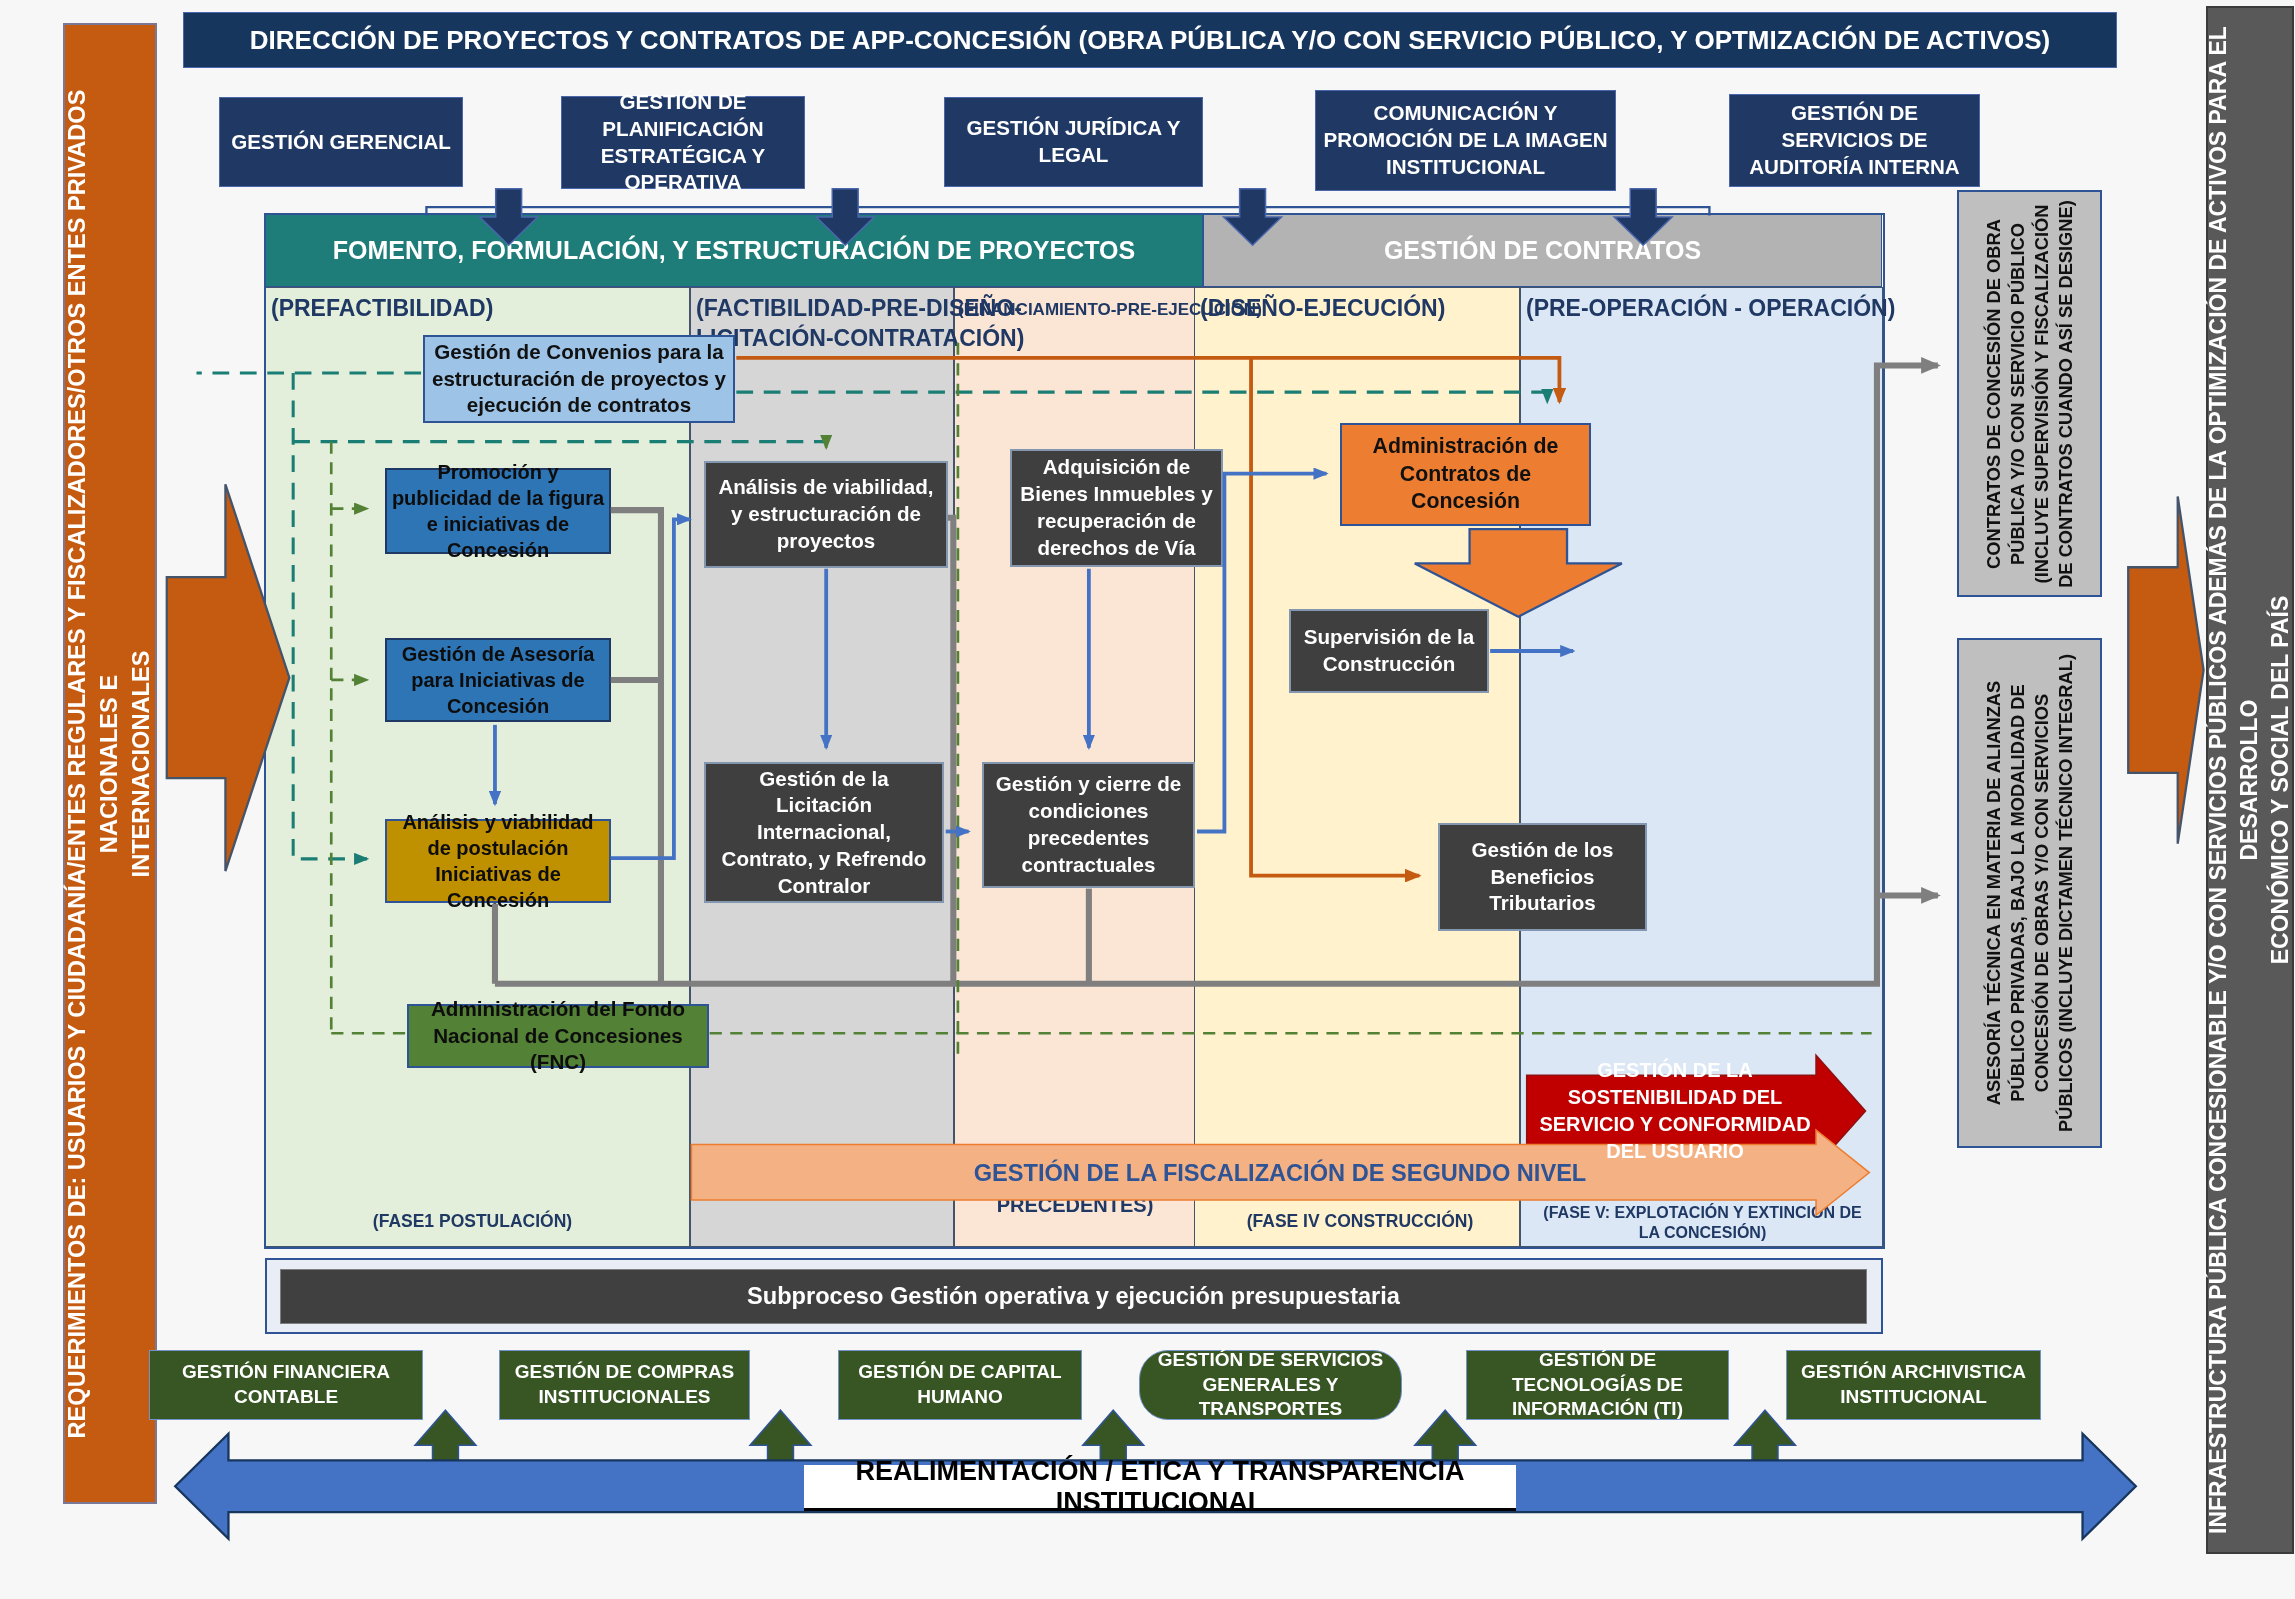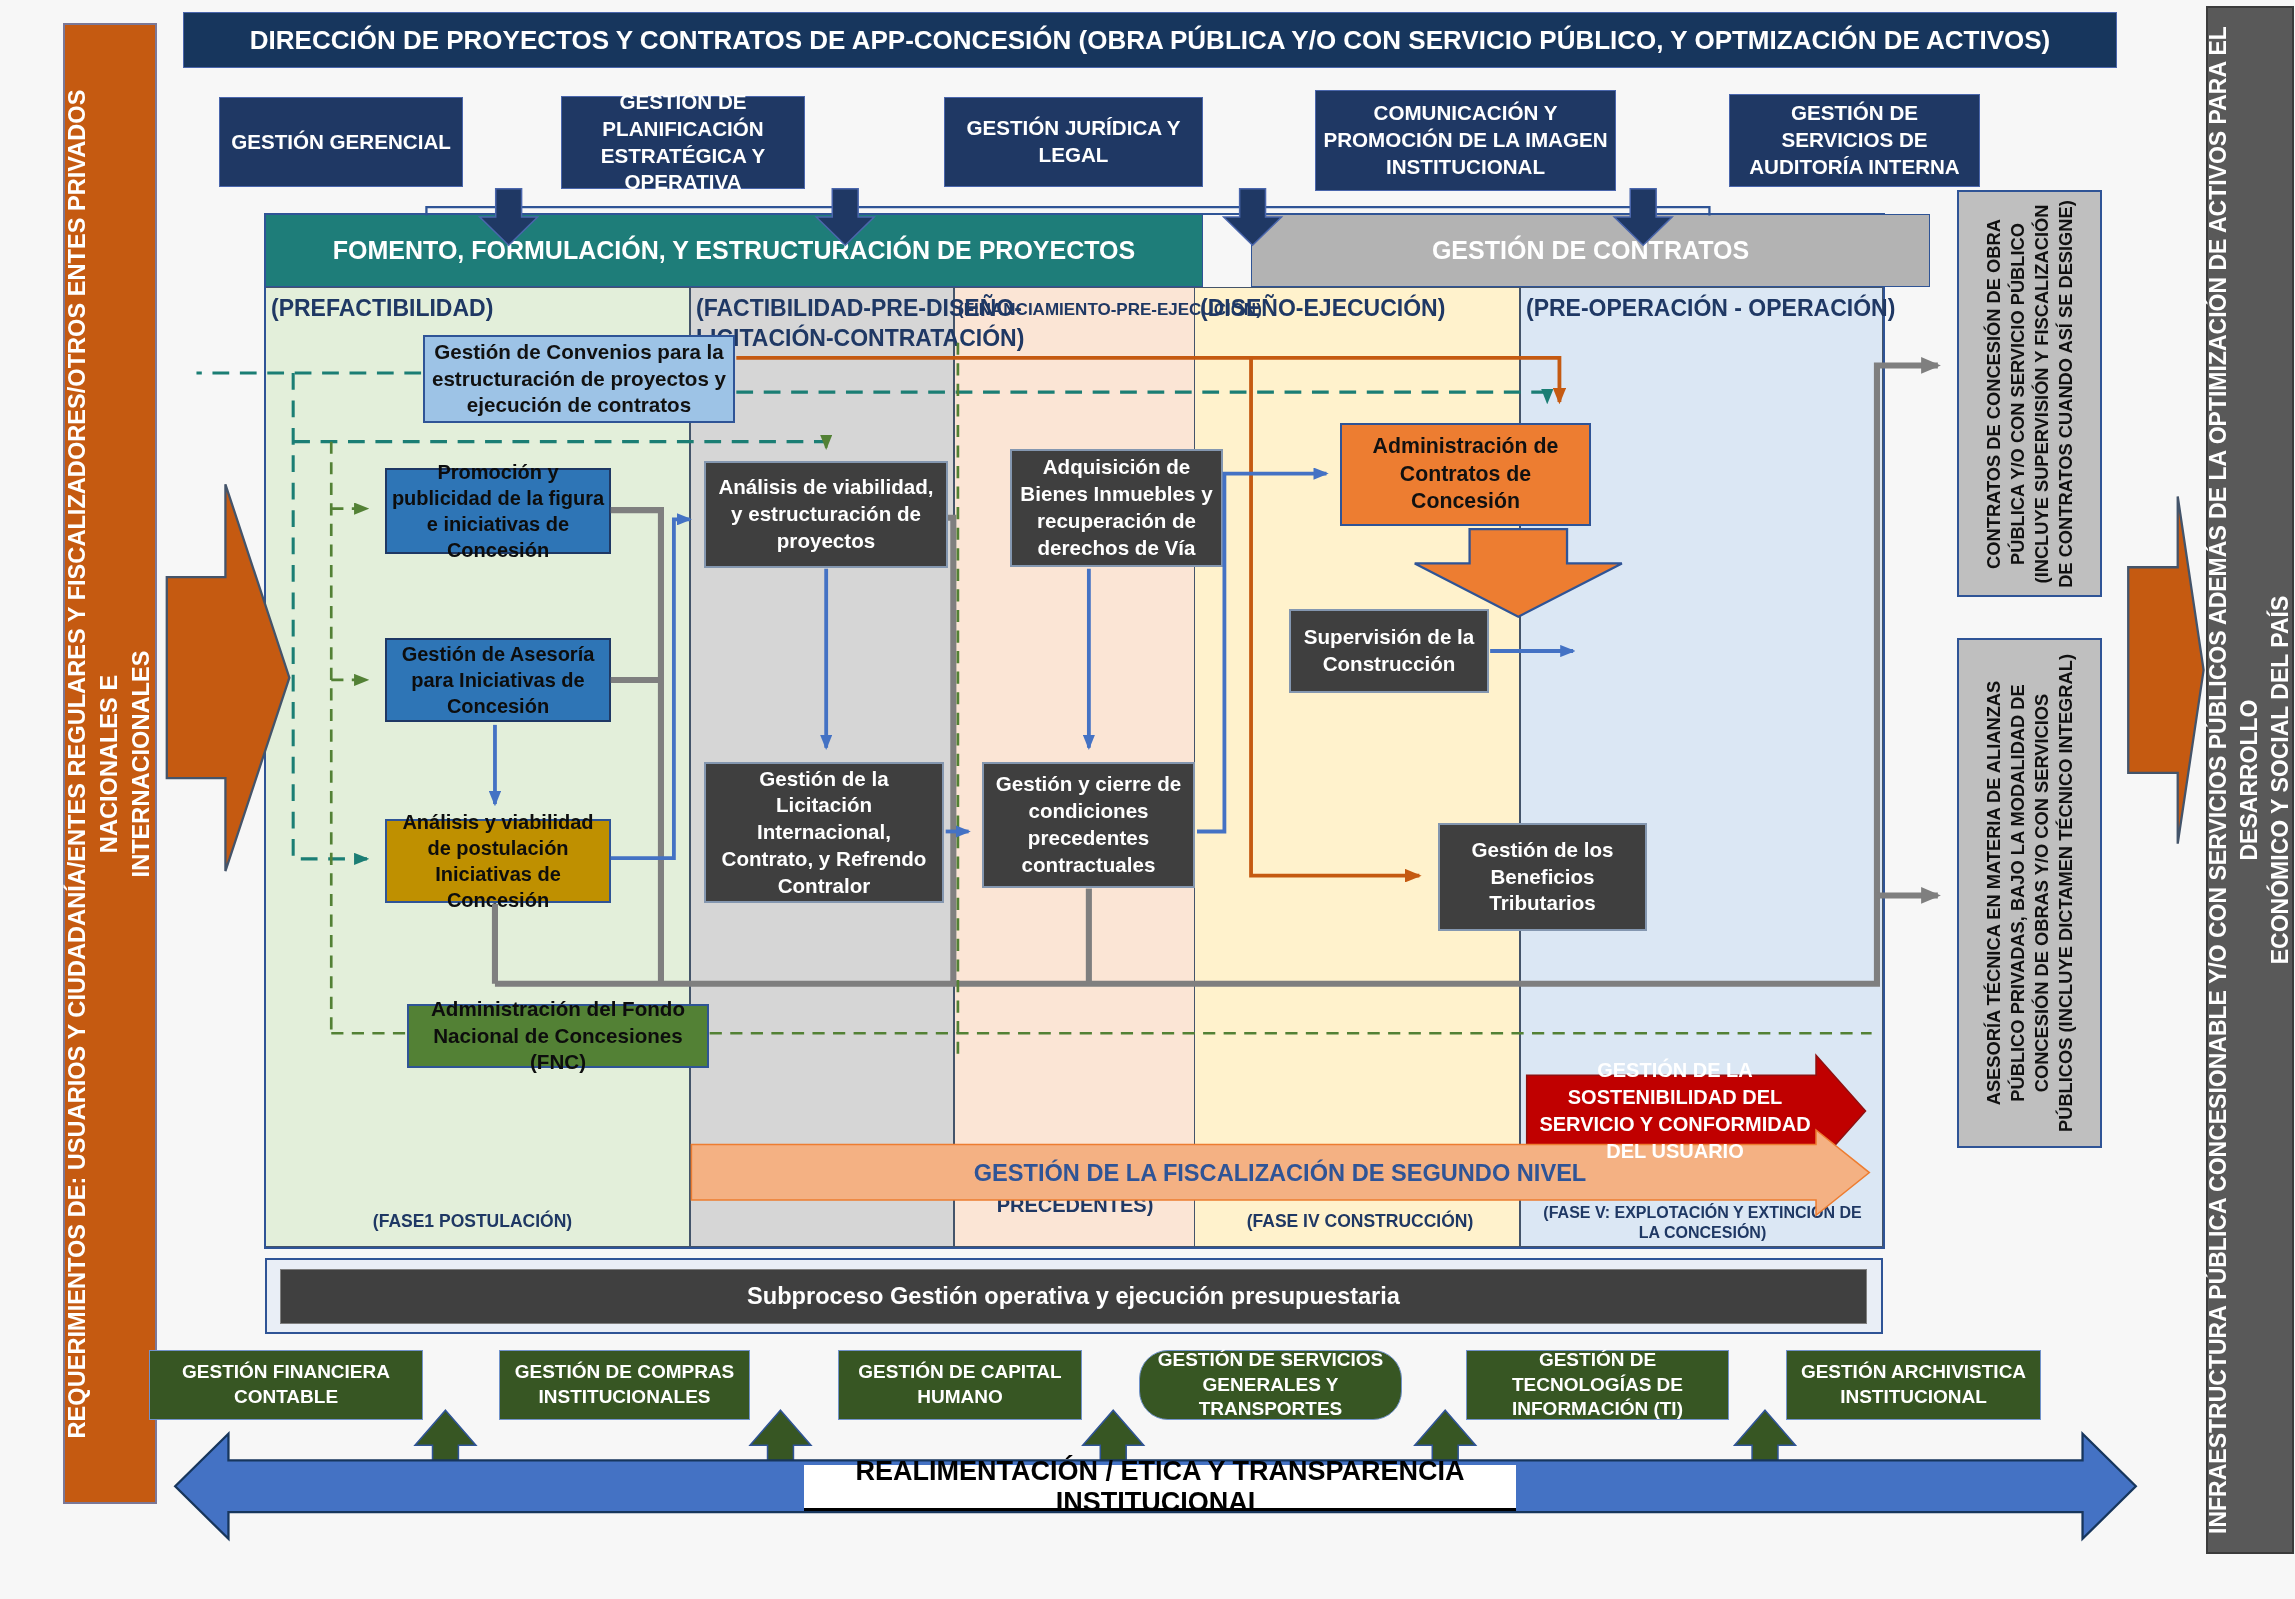--- a/index.html
+++ b/index.html
@@ -64,21 +64,21 @@
 
   <div class="abs banner ctr" style="left:183px;top:12.2px;width:1934px;height:56px;">DIRECCIÓN DE PROYECTOS Y CONTRATOS DE APP-CONCESIÓN (OBRA PÚBLICA Y/O CON SERVICIO PÚBLICO, Y OPTMIZACIÓN DE ACTIVOS)</div>
   <div class="abs topfn ctr" style="left:219px;top:97px;width:244px;height:90px;">GESTIÓN GERENCIAL</div>
   <div class="abs topfn ctr" style="left:561px;top:96px;width:244px;height:93px;">GESTIÓN DE PLANIFICACIÓN ESTRATÉGICA Y OPERATIVA</div>
   <div class="abs topfn ctr" style="left:944px;top:97px;width:259px;height:90px;">GESTIÓN JURÍDICA Y LEGAL</div>
   <div class="abs topfn ctr" style="left:1315px;top:90px;width:301px;height:101px;">COMUNICACIÓN Y PROMOCIÓN DE LA IMAGEN INSTITUCIONAL</div>
   <div class="abs topfn ctr" style="left:1729px;top:94px;width:251px;height:93px;">GESTIÓN DE SERVICIOS DE AUDITORÍA INTERNA</div>
 
   <div class="abs" style="left:264px;top:213px;width:1621px;height:1036px;border:2.3px solid #2f5496;"></div>
   <div class="abs hteal ctr" style="left:265px;top:214px;width:938px;height:73px;">FOMENTO, FORMULACIÓN, Y ESTRUCTURACIÓN DE PROYECTOS</div>
-  <div class="abs hgray ctr" style="left:1203px;top:214px;width:679px;height:73px;margin-left:48px;">GESTIÓN DE CONTRATOS</div>
+  <div class="abs hgray ctr" style="left:1203px;top:214px;width:679px;height:73px;">GESTIÓN DE CONTRATOS</div>
 
   <div class="abs phase-top" style="left:271px;top:294px;">(PREFACTIBILIDAD)</div>
   <div class="abs phase-top prelines" style="left:696px;top:294px;">(FACTIBILIDAD-PRE-DISEÑO-
 LICITACIÓN-CONTRATACIÓN)</div>
   <div class="abs phase-top" style="left:958px;top:299px;font-size:17px;">(FINANCIAMIENTO-PRE-EJECUCIÓN)</div>
   <div class="abs phase-top" style="left:1200px;top:294px;">(DISEÑO-EJECUCIÓN)</div>
   <div class="abs phase-top" style="left:1526px;top:294px;">(PRE-OPERACIÓN - OPERACIÓN)</div>
 
   <div class="abs phase-bot ctr" style="left:305px;top:1203px;width:335px;height:38px;">(FASE1 POSTULACIÓN)</div>
   <div class="abs phase-bot ctr" style="left:701px;top:1260px;width:244px;height:38px;">(FASE II PROPOSICIÓN)</div>

